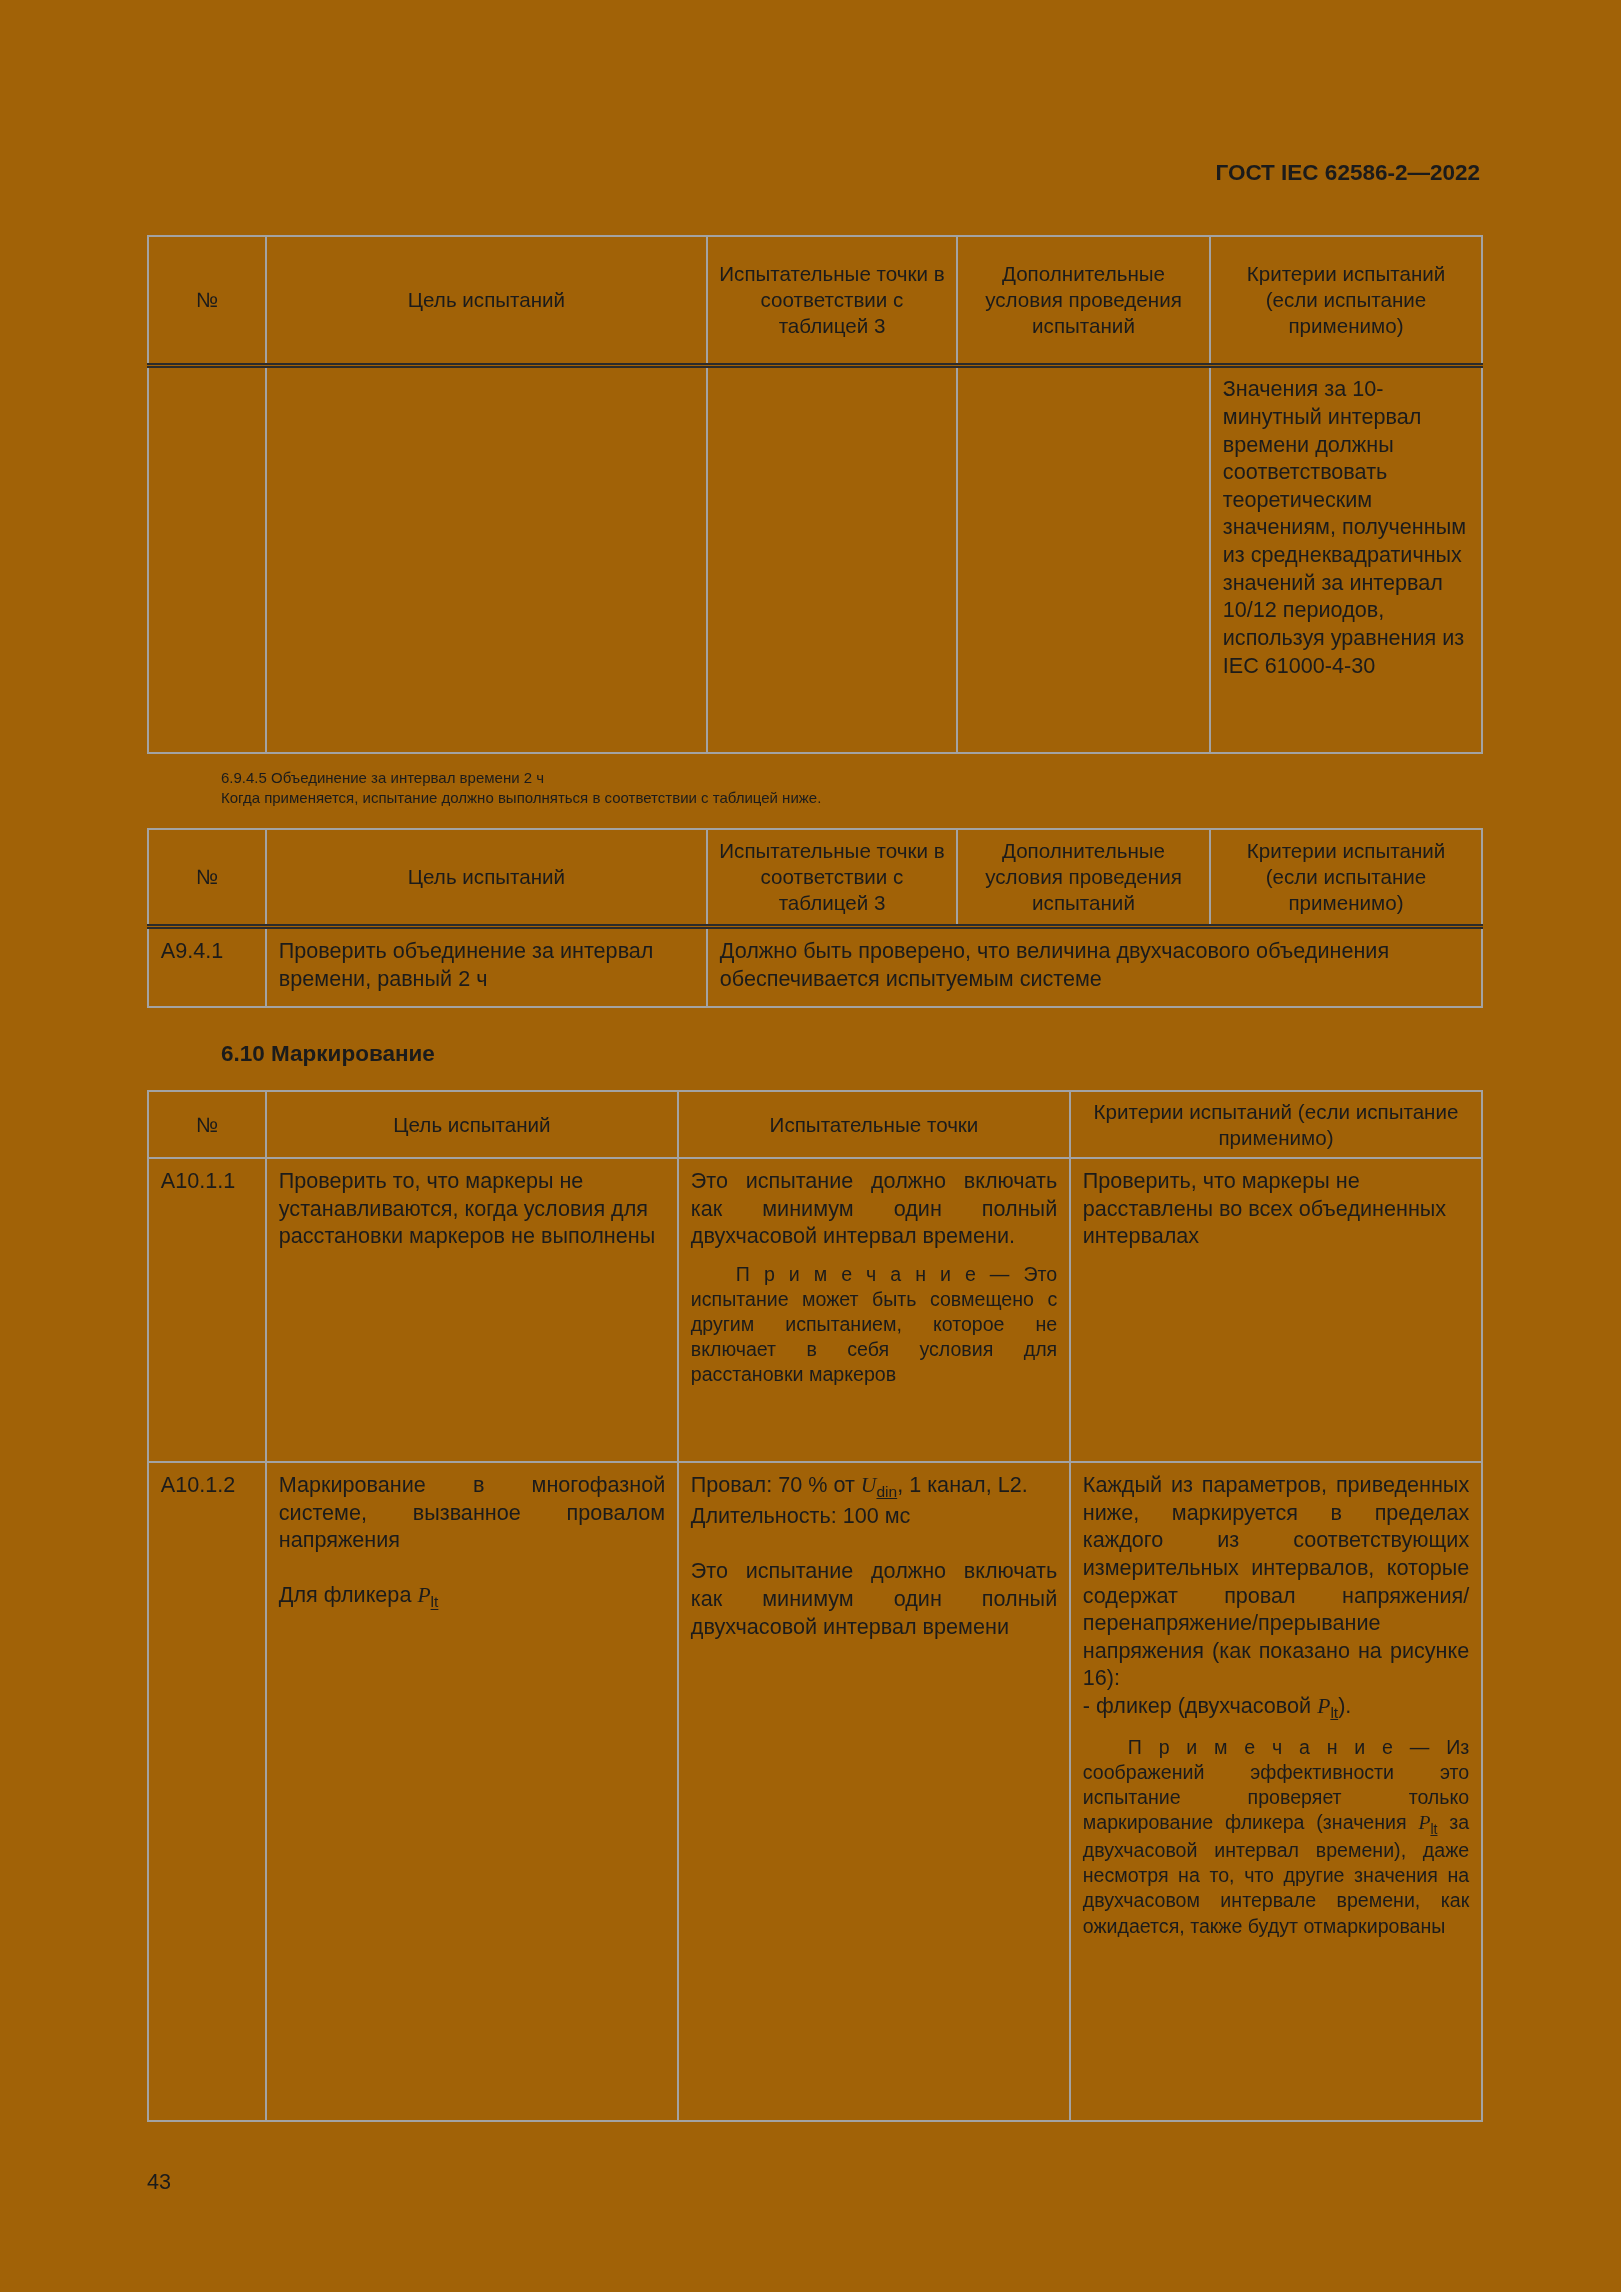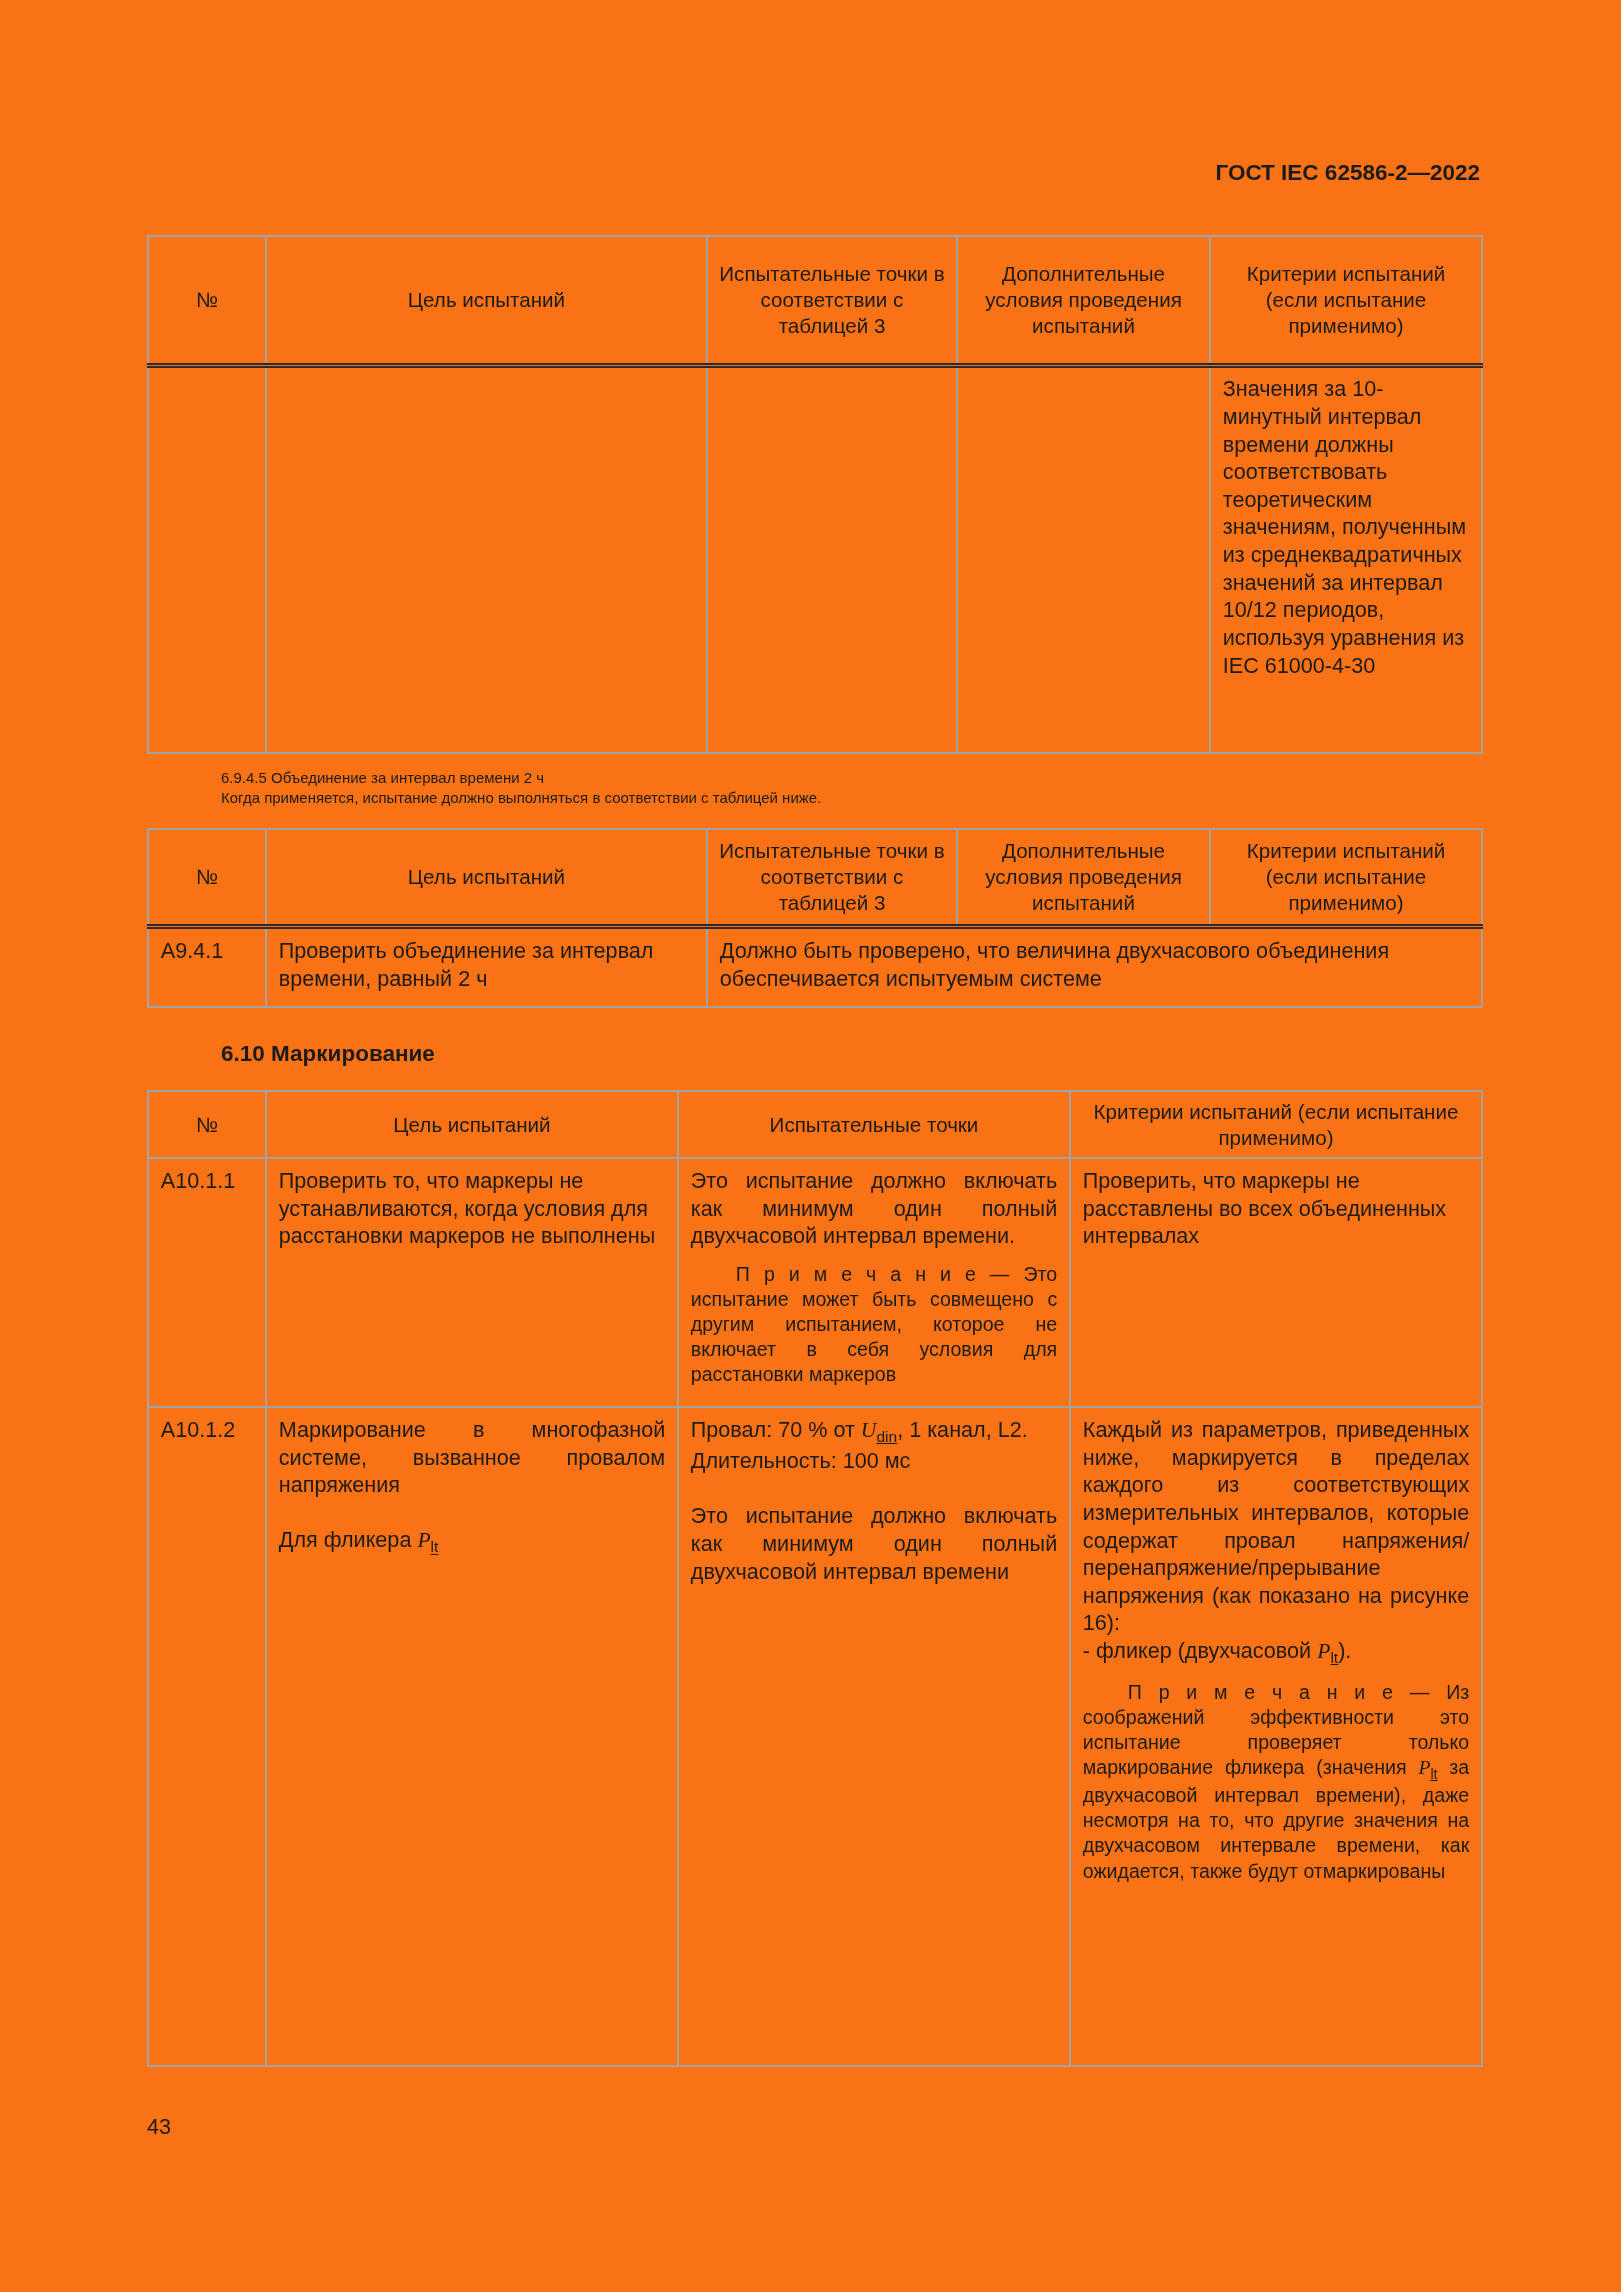--- a/index.html
+++ b/index.html
@@ -5,21 +5,21 @@
   * { margin:0; padding:0; box-sizing:border-box; }
   html,body { background:#e9e8e6; }
   body {
     width:1621px; height:2293px;
     font-family:"Liberation Sans", sans-serif;
     color:#1b1b1b;
     position:relative;
   }
   .page {
     position:absolute; inset:0;
-    background:#f97316;
+    background:#a16207;
     padding:160px 141px 0 147px;
   }
   .doc-header {
     text-align:right;
     font-weight:bold;
     font-size:22.5px;
     margin-bottom:49px;
   }
   table.tbl {
     width:100%;
@@ -43,21 +43,21 @@
     vertical-align:top;
     text-align:left;
     padding:7.8px 11.8px;
   }
   .tbl.dbl thead th { border-bottom:5.9px double #2b2b2b; }
   .t1 thead tr { height:129px; }
   .t1 tbody tr { height:388px; }
   .t2 thead tr { height:98px; }
   .t2 tbody tr { height:80px; }
   .t3 thead tr { height:67px; }
-  .t3 tbody tr.r1 { height:249px; }
+  .t3 tbody tr.r1 { height:304px; }
   .t3 tbody tr.r2 { height:659px;padding-left:36px; }
   .just { text-align:justify; }
   .cell p { margin:0; }
   .gap { margin-top:27.4px !important; }
   .note {
     font-size:19.6px;
     line-height:1.28;
     text-indent:45px;
     margin-top:11.8px !important;
     text-align:justify;

